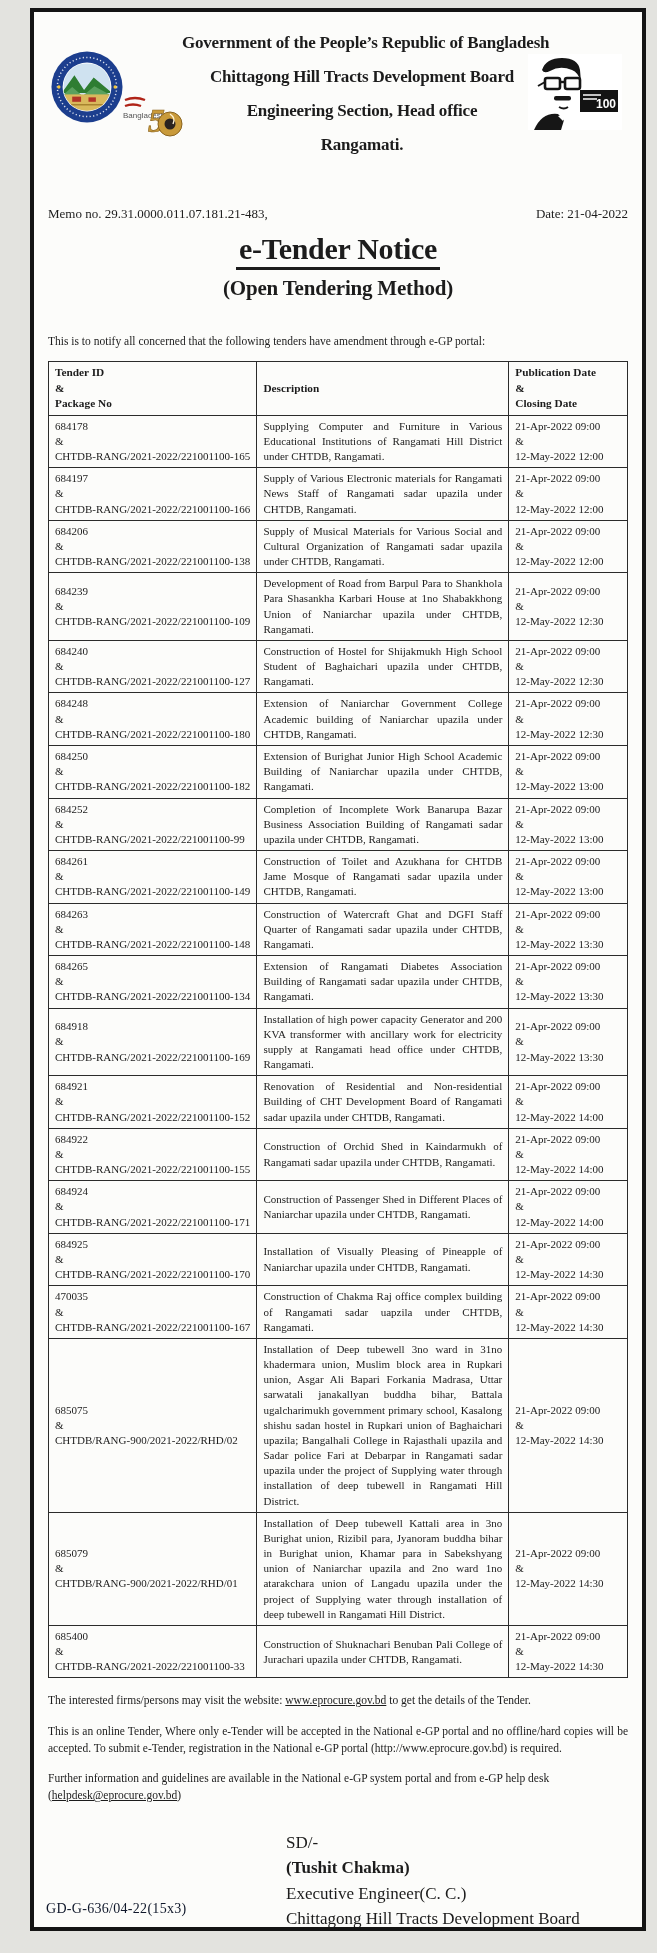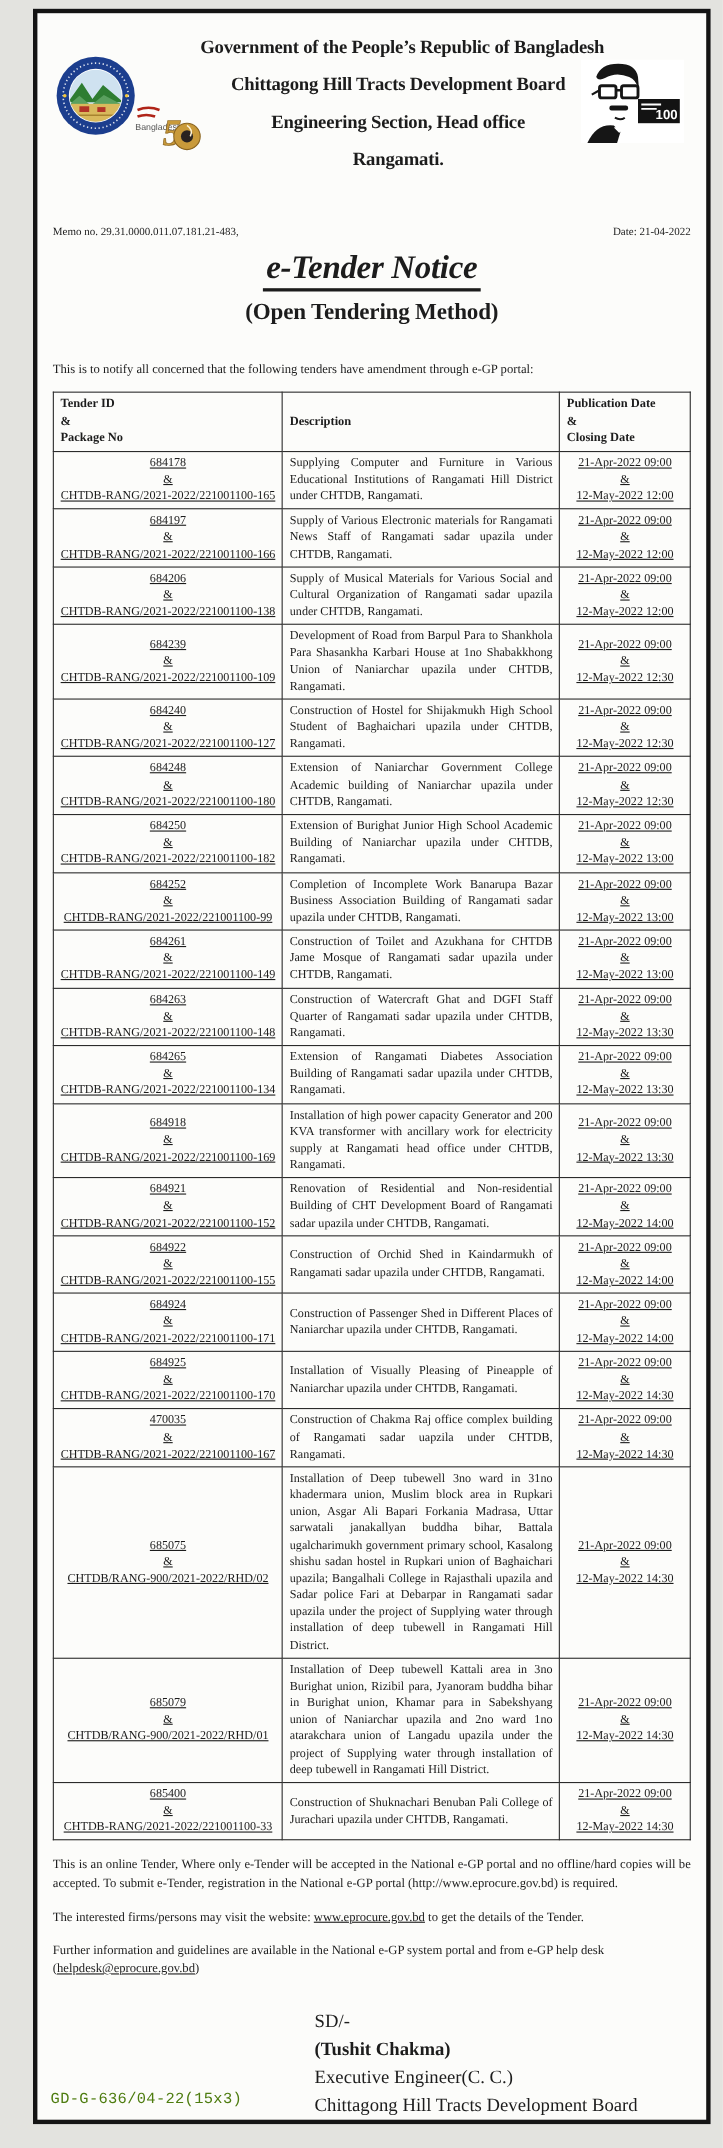--- a/index.html
+++ b/index.html
@@ -15,47 +15,47 @@
 
   
   .header{position:relative;padding:14px 86px 0 86px;text-align:center;height:152px;}
   .hline{font-weight:bold;font-size:17px;line-height:34px;letter-spacing:-0.2px;white-space:nowrap;margin-left:48px;}
   .logo{position:absolute;}
   .seal{left:2px;top:38px;width:74px;height:74px;}
   .logo50{left:74px;top:80px;width:62px;height:50px;}
   .mujib{right:6px;top:42px;width:94px;height:76px;}
 
   
-  .memo-row{display:flex;justify-content:space-between;margin-top:42px;font-size:10px;}
+  .memo-row{display:flex;justify-content:space-between;margin-top:42px;font-size:13px;}
 
   
   .title-wrap{text-align:center;margin-top:10px;}
-  .title{display:inline-block;font-size:30px;font-weight:bold;border-bottom:3px solid var(--ink);padding:0 3px 1px 3px;letter-spacing:-0.3px;font-style:italic;}
+  .title{display:inline-block;font-size:30px;font-weight:bold;border-bottom:3px solid var(--ink);padding:0 3px 1px 3px;letter-spacing:-0.3px;}
   .subtitle{text-align:center;font-size:21px;font-weight:bold;margin-top:6px;letter-spacing:-0.2px;}
 
   .intro{margin:34px 0 0 0;font-size:11.5px;}
 
   
   table.tenders{width:100%;border-collapse:collapse;margin-top:14px;font-size:11px;line-height:1.38;}
   table.tenders th,table.tenders td{border:1px solid var(--table-line);padding:3px 6px;vertical-align:middle;}
   table.tenders th{font-weight:bold;text-align:left;font-size:11.3px;}
   col.c1{width:36%;} col.c2{width:43.5%;} col.c3{width:20.5%;}
-  td.c1,td.c3{text-align:center;text-decoration:underline;}
+  td.c1,td.c3{text-align:left;}
   td.c2{text-align:justify;}
 
   
   .note{font-size:11.5px;margin:14px 0 0 0;line-height:1.45;}
   .note.justify{text-align:justify;}
   .doc-link{text-decoration:underline;color:var(--ink);cursor:pointer;}
 
   
   .signature{width:330px;margin:26px 12px 0 auto;text-align:left;font-size:17px;line-height:1.5;}
   .sig-name{font-weight:bold;font-family:Liberation Serif, serif;}
 
-  .print-code{position:absolute;left:12px;bottom:10px;font-family:Liberation Mono, monospace;font-size:14px;color:#4d7c0f;letter-spacing:.3px;}
+  .print-code{position:absolute;left:12px;bottom:10px;font-family:Liberation Serif, serif;font-size:14px;color:#0f172a;letter-spacing:.3px;}
 </style>
 </head>
 <body>
 
 <div class="canvas">
   <div class="frame">
 
     <div class="header">
 
       <svg class="logo seal" viewBox="0 0 100 100">
@@ -421,23 +421,23 @@
         <td class="c2">Construction of Shuknachari Benuban Pali College of Jurachari upazila under CHTDB, Rangamati.</td>
         <td class="c3">
           <div>21-Apr-2022 09:00</div>
           <div>&amp;</div>
           <div>12-May-2022 14:30</div>
         </td>
       </tr>
     </tbody>
     </table>
 
+    <p class="note"><span>The interested firms/persons may visit the website: </span><span class="doc-link">www.eprocure.gov.bd</span><span> to get the details of the Tender.</span></p>
+
     <p class="note justify">This is an online Tender, Where only e-Tender will be accepted in the National e-GP portal and no offline/hard copies will be accepted. To submit e-Tender, registration in the National e-GP portal (http://www.eprocure.gov.bd) is required.</p>
-
-    <p class="note"><span>The interested firms/persons may visit the website: </span><span class="doc-link">www.eprocure.gov.bd</span><span> to get the details of the Tender.</span></p>
 
     <p class="note"><span>Further information and guidelines are available in the National e-GP system portal and from e-GP help desk (</span><span class="doc-link">helpdesk@eprocure.gov.bd</span><span>)</span></p>
 
     <div class="signature">
       <div>SD/-</div>
       <div class="sig-name">(Tushit Chakma)</div>
       <div>Executive Engineer(C. C.)</div>
       <div>Chittagong Hill Tracts Development Board</div>
       <div>Rangamati.</div>
     </div>

